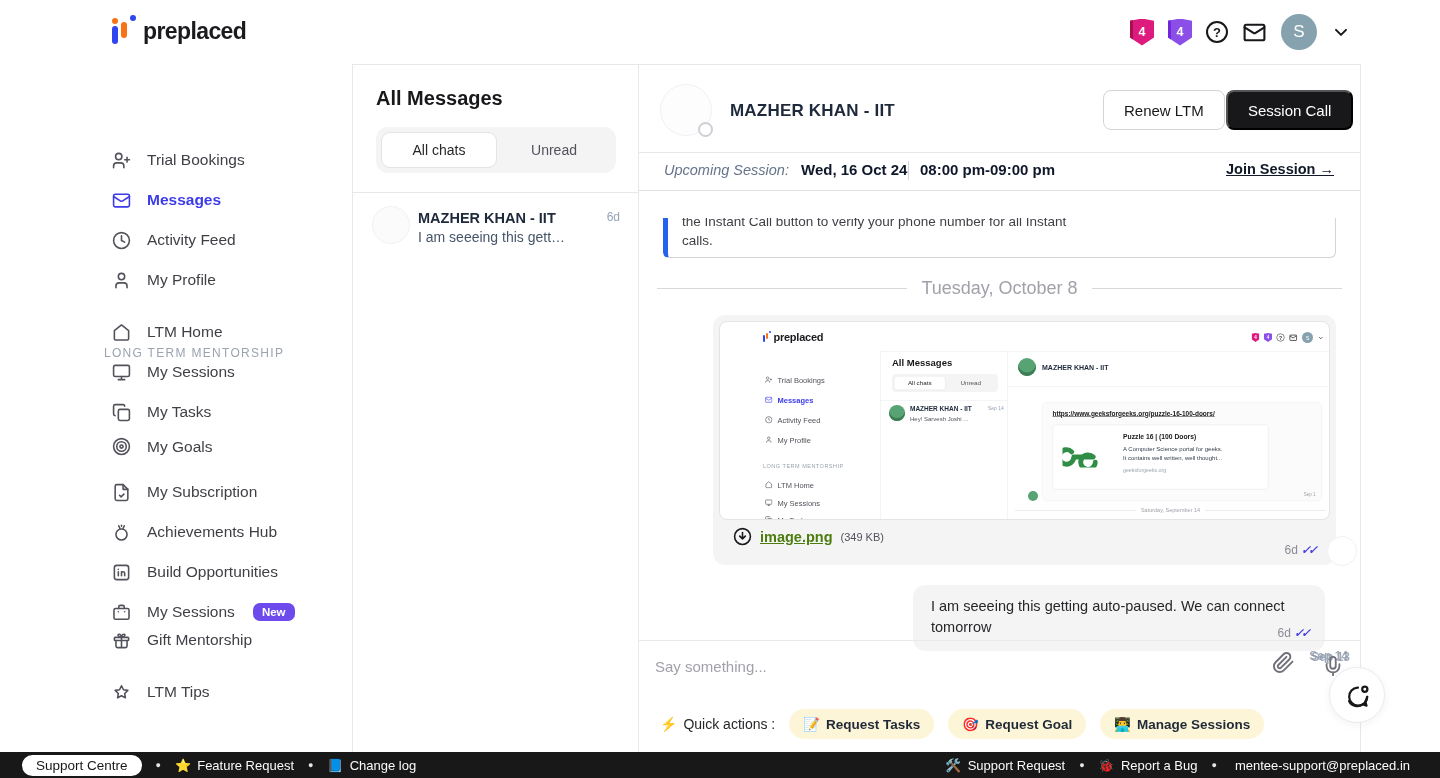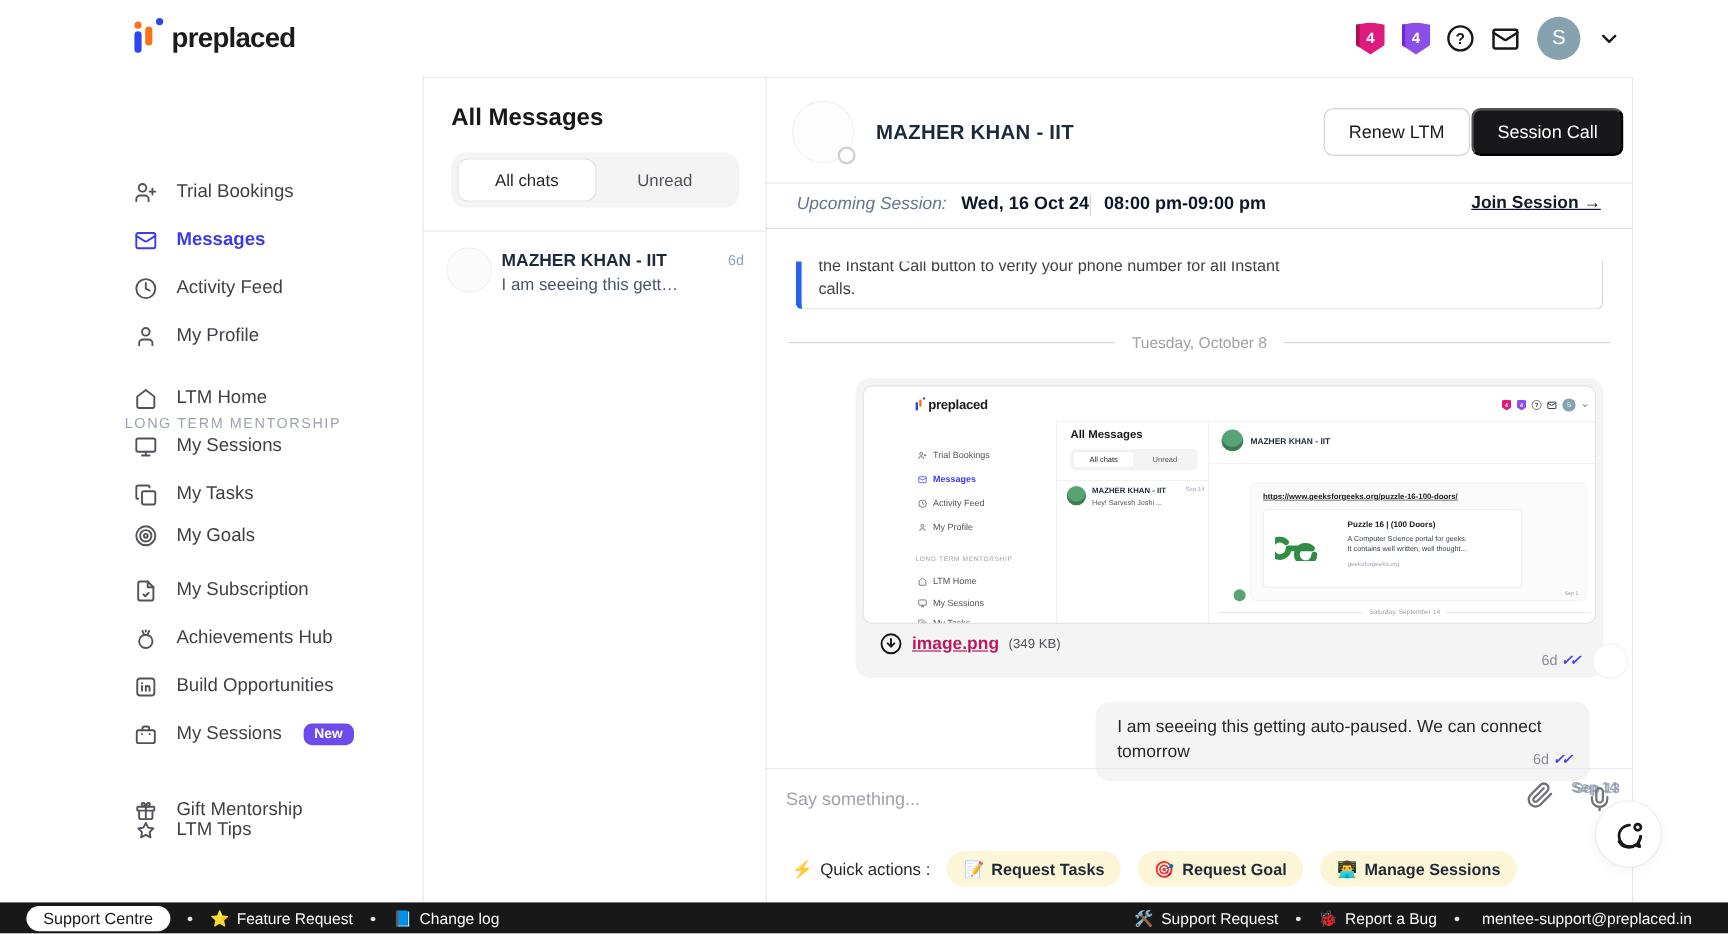--- a/index.html
+++ b/index.html
@@ -59,27 +59,27 @@
   #session-bar .lbl { position:absolute; left:26px; top:10px; font-size:14.5px; color:#64748b;font-style:italic; }
   #session-bar .dt { position:absolute; left:163px; top:9px; font-size:15px; font-weight:700; color:#0f172a; }
   #session-bar .sep { position:absolute; left:270px; top:9px; width:1px; height:19px; background:#d4d4d8; }
   #session-bar .tme { position:absolute; left:282px; top:9px; font-size:15px; font-weight:700; color:#0f172a; }
   #session-bar .join { position:absolute; right:26px; top:9px; font-size:14.5px; font-weight:700; color:#111827; text-decoration:underline; cursor:pointer; }
 
   
   #chat-body { position:absolute; left:638px; top:204px; width:722px; height:450px; overflow:hidden;margin-top:14px; }
   #sys-card { position:absolute; left:25px; top:-14px; width:673px; border:1px solid #d4d4d8; border-left:5px solid #2563eb; border-radius:6px; background:#fff; padding:7px 14px; font-size:13.5px; line-height:19px; color:#3f3f46; }
   #sys-card div { max-width:480px; }
-  .date-div { position:absolute; left:19px; right:18px; top:60px; display:flex; align-items:center; gap:14px; color:#a1a1aa; font-size:13px; }
+  .date-div { position:absolute; left:19px; right:18px; top:60px; display:flex; align-items:center; gap:14px; color:#a1a1aa; font-size:18px; }
   .date-div .ln { flex:1; height:1px; background:#d8d8dc; }
 
   #img-bubble { position:absolute; left:75px; top:97px; width:623px; height:250px; background:#f4f4f5; border-radius:12px; }
   #thumb { position:absolute; left:6px; top:6px; width:611px; height:199px; background:#fff; border:1px solid #e4e4e7; border-radius:8px; overflow:hidden; }
   #file-row { position:absolute; left:20px; top:212px; display:flex; align-items:center; gap:8px; }
-  #file-row .fname { font-size:14.5px; font-weight:700; color:#be185d; text-decoration:underline; cursor:pointer; }
+  #file-row .fname { font-size:14.5px; font-weight:700; color:#4d7c0f; text-decoration:underline; cursor:pointer; }
   #file-row .fsize { font-size:11px; color:#52525b; }
   .receipt { position:absolute; display:flex; align-items:center; gap:3px; font-size:12px; color:#8b8b96; }
   .receipt .checks { color:#4a43e0; font-weight:700; letter-spacing:-3px; padding-right:3px; font-style:italic; }
   #img-receipt { right:18px; bottom:8px; }
   #side-avatar { position:absolute; left:689px; top:318px; width:30px; height:30px; border-radius:50%; background:#fff; border:1px solid #f1f1f4; z-index:2; }
 
   #txt-bubble { position:absolute; left:275px; top:367px; width:412px; height:66px; background:#f4f4f5; border-radius:12px; padding:11px 18px; font-size:14.5px; line-height:21px; color:#27272a; }
   #txt-receipt { right:14px; bottom:7px; }
   #stamp-overlap { position:absolute; right:10px; top:431px; width:60px; height:14px; font-size:12px; font-weight:700; color:#8c97a8; }
   #stamp-overlap span { position:absolute; }
@@ -304,21 +304,21 @@
     <span class="ic">
         <svg viewBox="0 0 24 24" width="19" height="19" fill="none" stroke="currentColor" stroke-width="2" stroke-linecap="round" stroke-linejoin="round">
           <rect x="2.5" y="7" width="19" height="13.5" rx="2"></rect>
           <path d="M8.5 7V5a2 2 0 0 1 2-2h3a2 2 0 0 1 2 2v2"></path>
           <path d="M8 11h.01M16 11h.01"></path>
         </svg>
       </span>
     <span>My Sessions</span>
     <span class="new-badge">New</span>
   </div>
-  <div class="s-item" style="top:591px;justify-content:flex-end;">
+  <div class="s-item" style="top:556px;justify-content:flex-end;">
     <span class="ic">
         <svg viewBox="0 0 24 24" width="19" height="19" fill="none" stroke="currentColor" stroke-width="2" stroke-linecap="round" stroke-linejoin="round">
           <rect x="3" y="8" width="18" height="4" rx="1"></rect>
           <path d="M5 12v7a2 2 0 0 0 2 2h10a2 2 0 0 0 2-2v-7M12 8v13"></path>
           <path d="M12 8c-4.5 0-5.5-4-3-4s3 4 3 4Zm0 0c4.5 0 5.5-4 3-4s-3 4-3 4Z"></path>
         </svg>
       </span>
     <span>Gift Mentorship</span>
   </div>
   <div class="s-item" style="top:608px;">

